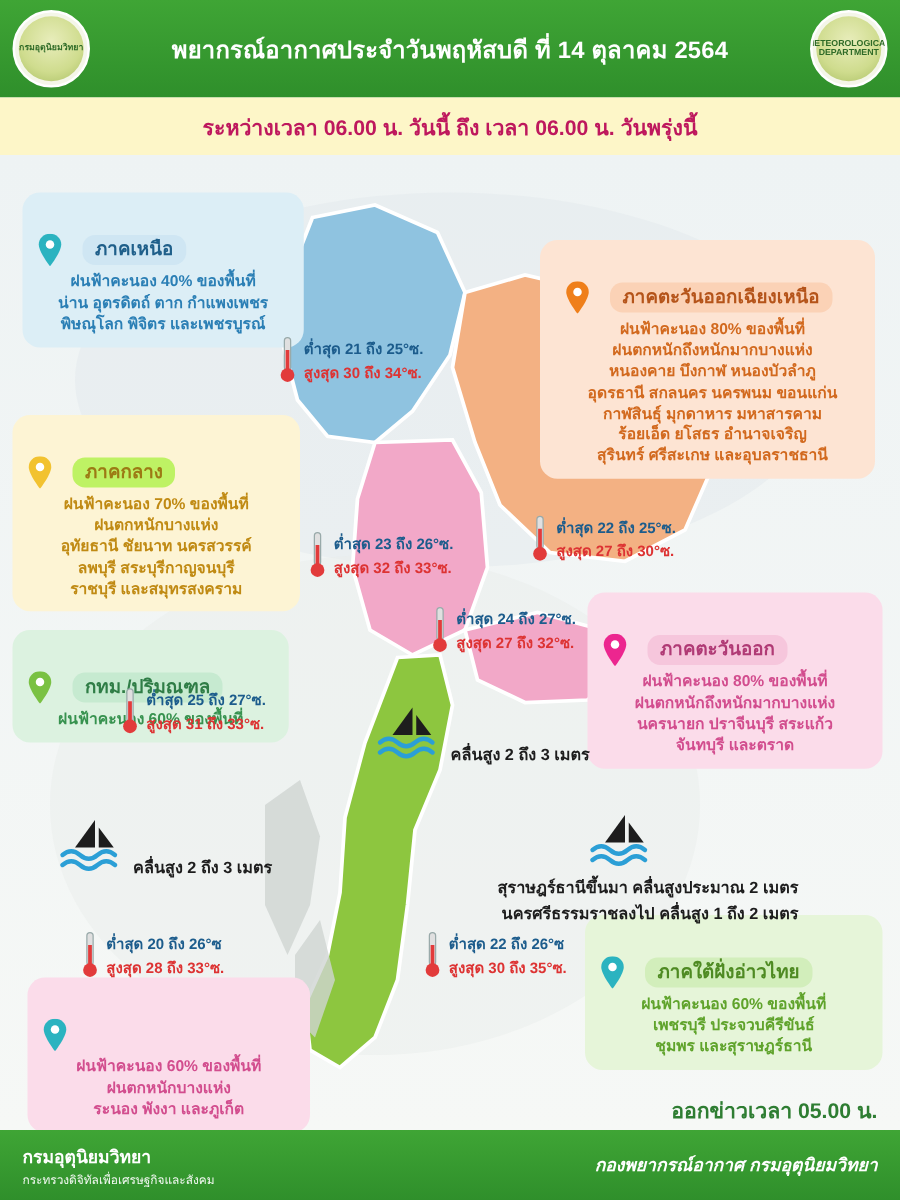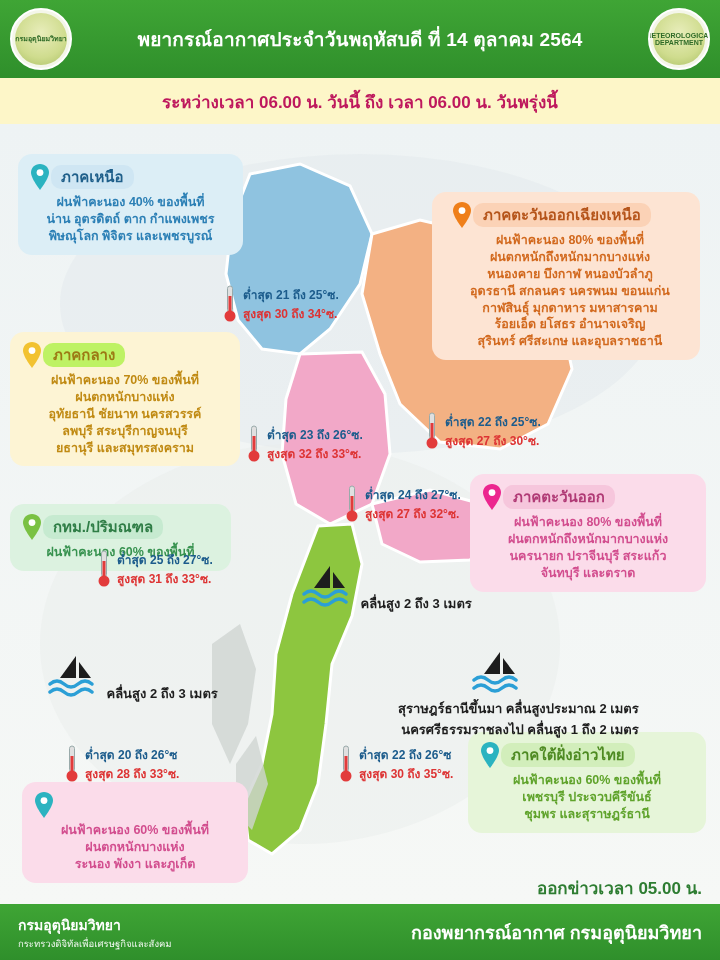--- a/index.html
+++ b/index.html
@@ -56,23 +56,24 @@
 
   
   .card {
     position: absolute;
     border-radius: 14px;
     padding: 10px 12px 10px 12px;
     line-height: 1.35;
     text-align: center;
   }
   .card .region-head {
-    display: flex; align-items: center; gap: 1px;
+    display: flex; align-items: center; gap: 16px;
     justify-content: flex-start;
     margin-bottom: 4px;
+    margin-top: 23px;
   }
   .pin {
     width: 20px; height: 26px; flex: 0 0 20px; position: relative;
   }
   .card-title {
     font-size: 15px; font-weight: bold; padding: 2px 10px;
     border-radius: 10px; display: inline-block;
   }
   .card-body { font-size: 12.5px; font-weight: bold; }
   .card-body .line { display: block; }
@@ -115,21 +116,21 @@
   
   .temp {
     position: absolute;
     display: flex; align-items: center; gap: 5px;
   }
   .thermo { width: 16px; height: 40px; position: relative; flex: 0 0 16px; }
   .temp-text { font-size: 12px; font-weight: bold; white-space: nowrap; }
   .temp-low { color: #1c5c8c; display: block; }
   .temp-high { color: #d33; display: block; }
 
-  #temp-north { left: 222px; top: 160px; justify-content: flex-end; }
+  #temp-north { left: 222px; top: 144px; justify-content: flex-end; }
   #temp-northeast { left: 424px; top: 287px; }
   #temp-central { left: 246px; top: 300px; }
   #temp-bkk { left: 96px; top: 425px; }
   #temp-east { left: 344px; top: 360px; }
   #temp-southwest { left: 64px; top: 620px; }
   #temp-southeast { left: 338px; top: 620px; }
 
   
   .wave-note { position: absolute; text-align: center; }
   .wave-text { font-size: 13px; font-weight: bold; color: #1d1d1d; white-space: nowrap; }
@@ -149,21 +150,21 @@
   
   .footer {
     position: absolute; bottom: 0; left: 0; width: 720px; height: 56px;
     background: linear-gradient(#3fa535, #2f8f2b);
     display: flex; align-items: center; justify-content: space-between;
     padding: 0 18px;
     color: #ffffff;
   }
   .footer-left-main { font-size: 14px; font-weight: bold; }
   .footer-left-sub { font-size: 9.5px; opacity: .95; }
-  .footer-right { font-size: 18px; font-weight: bold; }
+  .footer-right { font-size: 14px; font-weight: bold; font-style: italic; }
 </style>
 </head>
 <body>
 
 <div class="header">
   <div class="logo-left">
     <div class="logo-inner">กรมอุตุนิยมวิทยา</div>
   </div>
   <div class="header-title">พยากรณ์อากาศประจำวันพฤหัสบดี ที่ 14 ตุลาคม 2564</div>
   <div class="logo-right">
@@ -242,21 +243,21 @@
             <circle cx="10" cy="8.6" r="3.4" fill="#ffffff"></circle>
           </svg>
       </span>
       <span class="card-title">ภาคกลาง</span>
     </div>
     <div class="card-body">
       <span class="line">ฝนฟ้าคะนอง 70% ของพื้นที่</span>
       <span class="line">ฝนตกหนักบางแห่ง</span>
       <span class="line">อุทัยธานี ชัยนาท นครสวรรค์</span>
       <span class="line">ลพบุรี สระบุรีกาญจนบุรี</span>
-      <span class="line">ยธานุรี และสมุทรสงคราม</span>
+      <span class="line">ราชบุรี และสมุทรสงคราม</span>
     </div>
   </div>
 
   <div class="card" id="card-bkk">
     <div class="region-head">
       <span class="pin">
         <svg width="20" height="26" viewBox="0 0 20 26">
             <path d="M10 0C4.8 0 1 3.8 1 8.6 1 14.6 10 26 10 26s9-11.4 9-17.4C19 3.8 15.2 0 10 0z" fill="#7ac143"></path>
             <circle cx="10" cy="8.6" r="3.4" fill="#ffffff"></circle>
           </svg>

